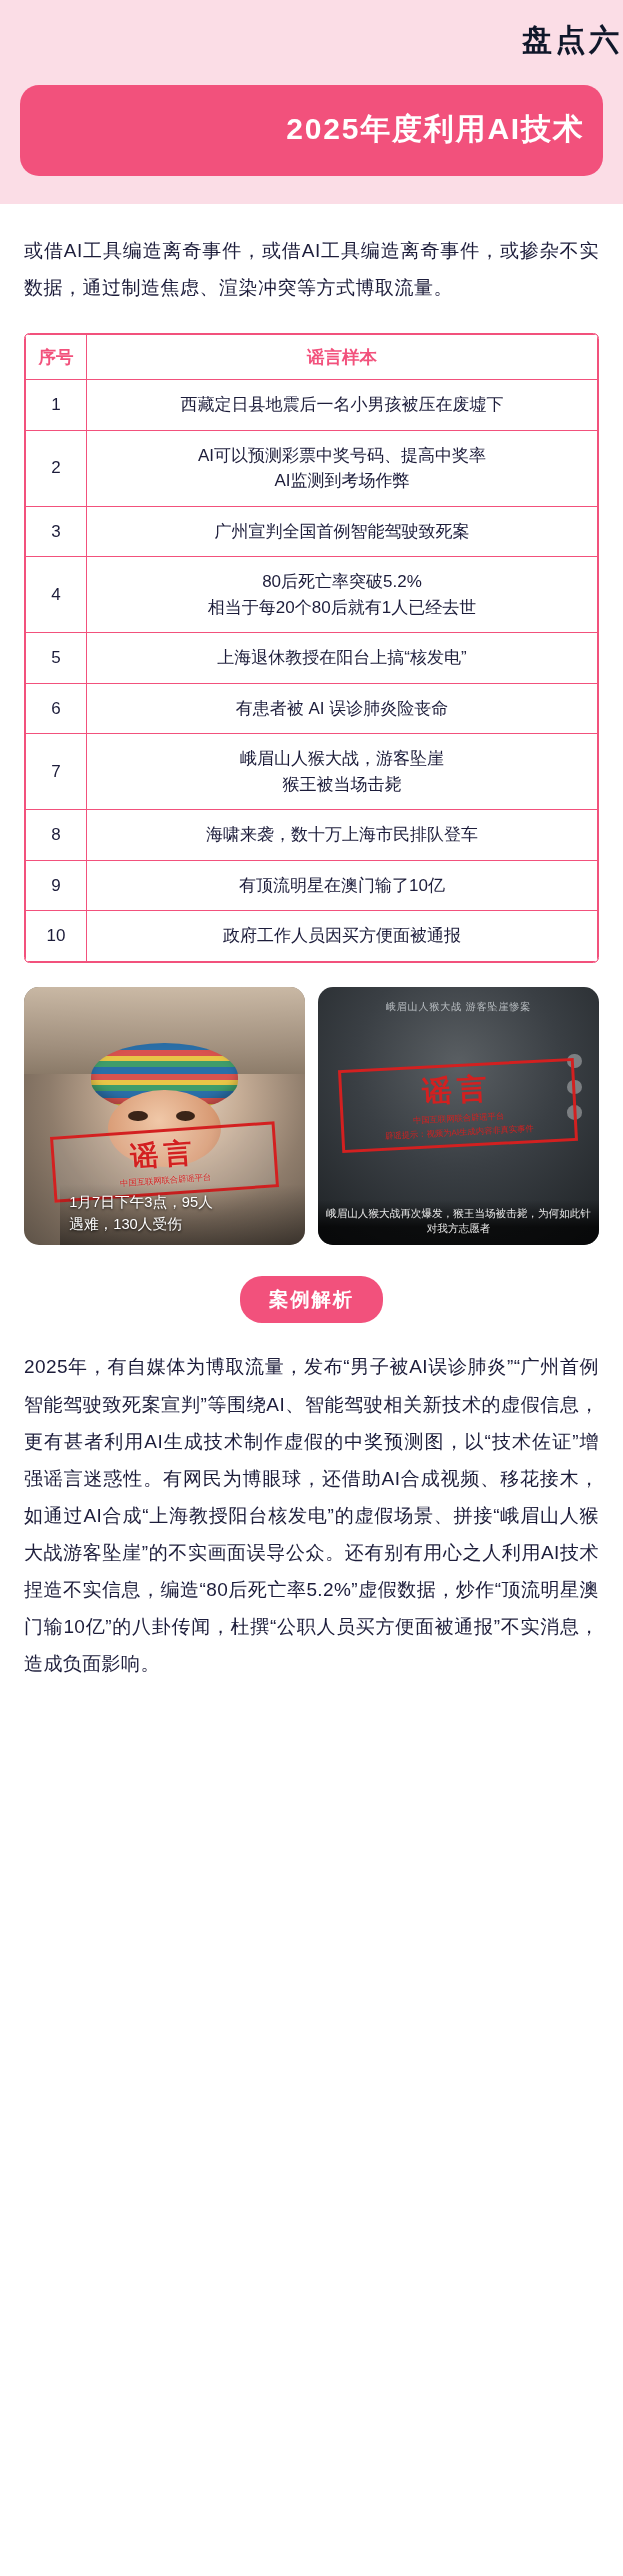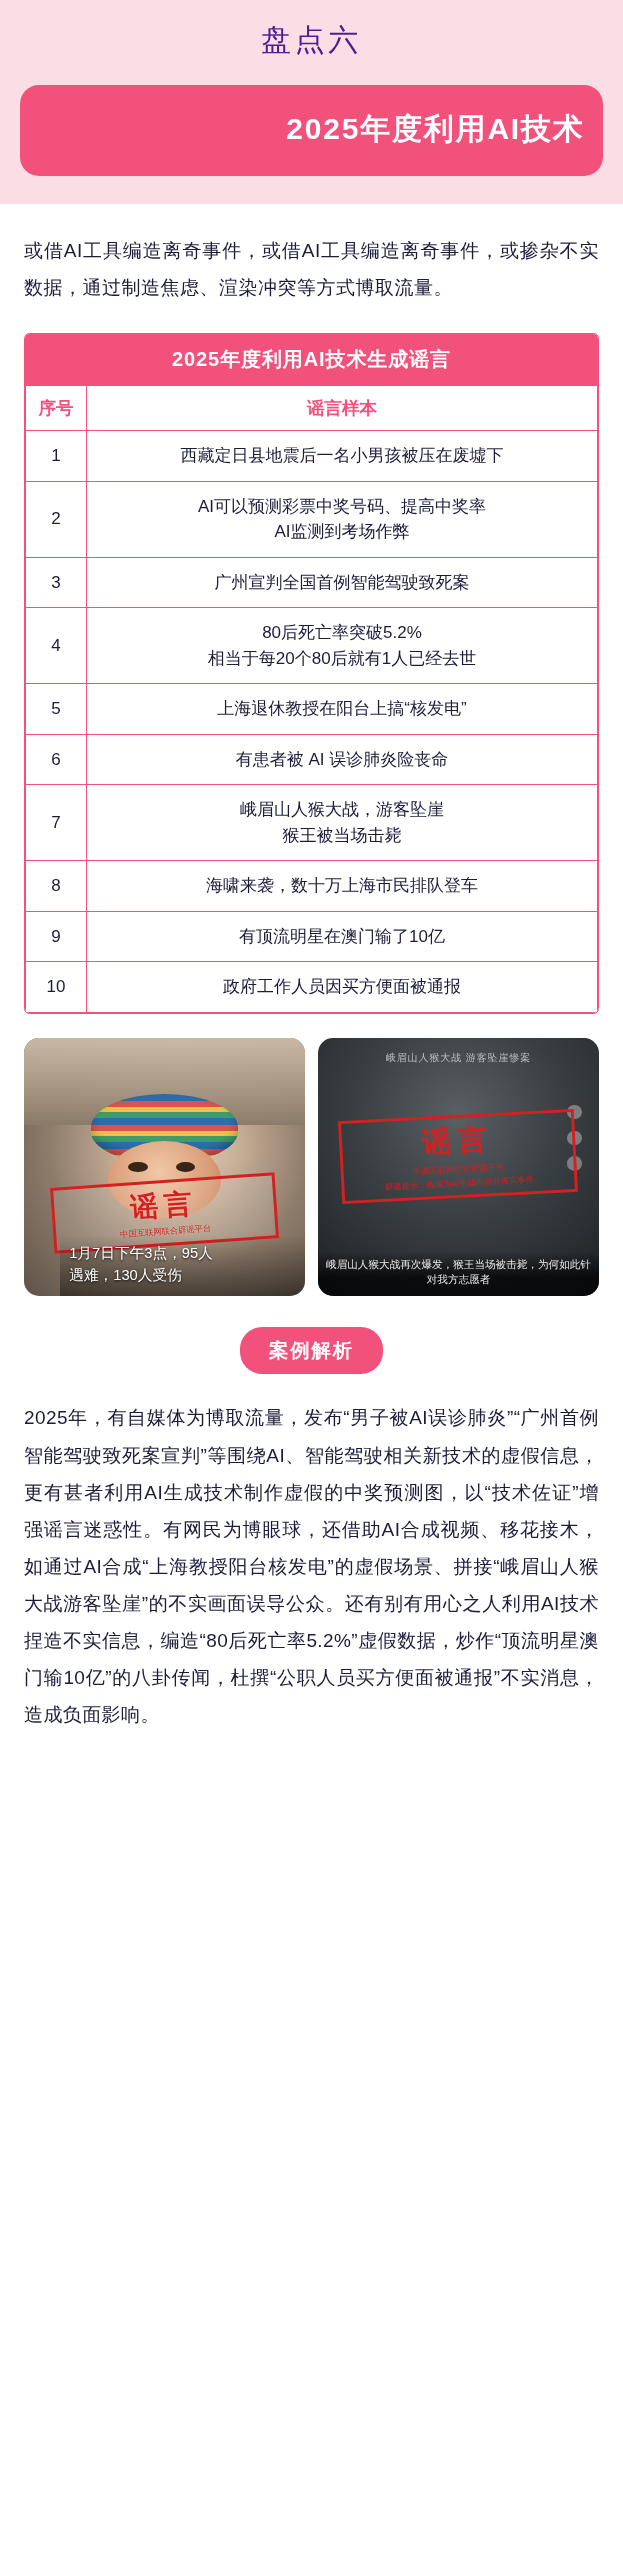--- a/index.html
+++ b/index.html
@@ -18,23 +18,24 @@
     overflow: hidden;
   }
   
   .top-banner {
     background: #fbdde6;
     padding: 20px 0 24px 0;
     text-align: center;
   }
   .top-banner-title {
     font-size: 30px;
-    font-weight: normal;
-    color: #4c1d95;
+    font-weight: bold;
+    color: #0f172a;
     letter-spacing: 3.7px;
+    text-align: right;
   }
   
   .headline-wrap {
     background: #fbdde6;
     padding: 0 20px 28px 20px;
   }
   .headline {
     background: #f2517c;
     border-radius: 19px;
     padding: 24px 18.4px 26px 18.4px;
@@ -250,21 +251,20 @@
 
   <div class="headline-wrap">
     <div class="headline">
       <div class="headline-line">2025年度利用AI技术</div>
     </div>
   </div>
 
   <div class="intro">或借AI工具编造离奇事件，或借AI工具编造离奇事件，或掺杂不实数据，通过制造焦虑、渲染冲突等方式博取流量。</div>
 
   <div class="table-wrap">
-    <div class="table-title">2025年度利用AI技术生成谣言</div>
     <table class="rumor-table">
       <colgroup>
           <col class="idx">
           <col>
         </colgroup>
       <thead>
         <tr>
           <th>序号</th>
           <th>谣言样本</th>
         </tr>

